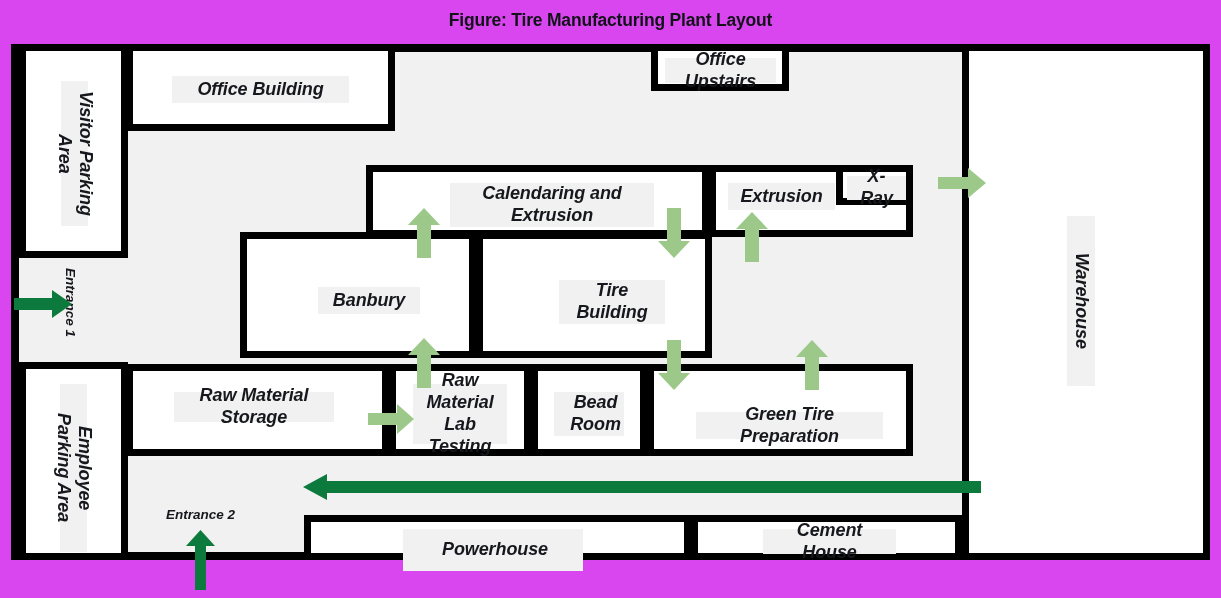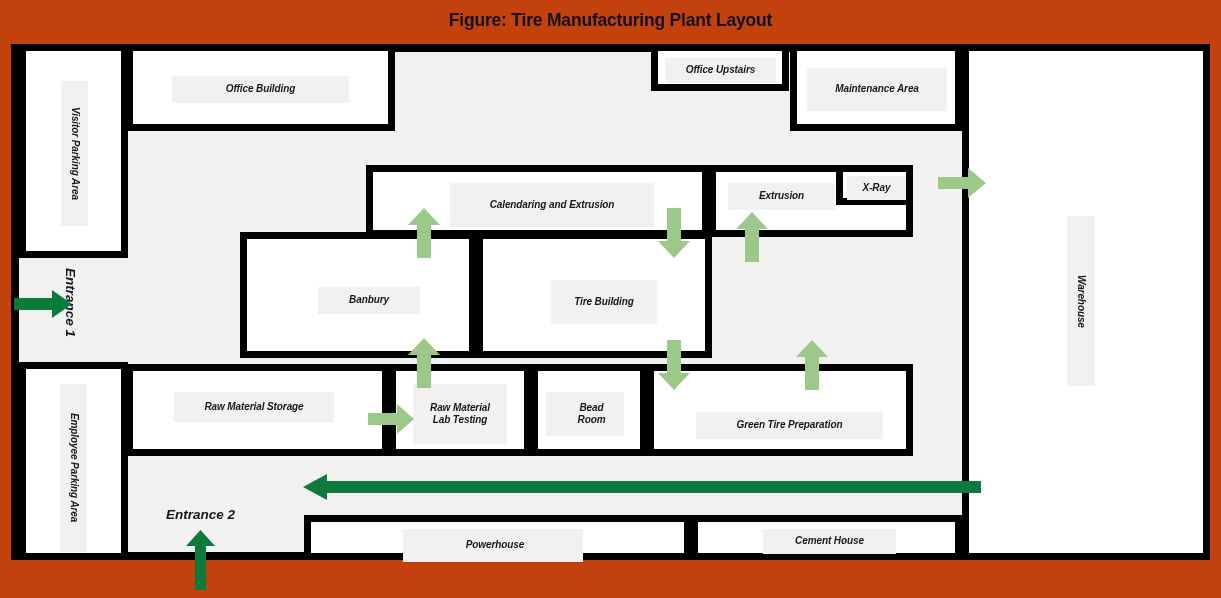--- a/index.html
+++ b/index.html
@@ -10,21 +10,21 @@
   body {
     width: 1221px;
     height: 598px;
     font-family: "Liberation Sans", sans-serif;
     overflow: hidden;
   }
   #stage {
     position: relative;
     width: 1221px;
     height: 598px;
-    background: #c2410c;
+    background: #d946ef;
   }
 
   
   .fig-title {
     position: absolute;
     left: 0;
     top: 10px;
     width: 1221px;
     text-align: center;
     font-size: 17.5px;
@@ -45,21 +45,21 @@
   }
 
   
   .chip {
     position: absolute;
     box-sizing: border-box;
     background: #f1f1f1;
     color: #16181d;
     font-weight: bold;
     font-style: italic;
-    font-size: 10px;
+    font-size: 18px;
     line-height: 1.22;
     display: flex;
     align-items: center;
     justify-content: center;
     text-align: center;
     padding: 7px 10px;
     letter-spacing: -0.1px;
   }
   .chip.vert {
     writing-mode: vertical-rl;
@@ -107,23 +107,20 @@
 
   <div class="room" style="left:126px; top:44px; width:269px; height:87px;">
     <div class="chip" style="left:39px; top:25px; width:177px; height:27px;">Office Building</div>
   </div>
 
 
   <div class="room" style="left:651px; top:44px; width:138px; height:47px;">
     <div class="chip" style="left:7px; top:7px; width:111px; height:25px;">Office Upstairs</div>
   </div>
 
-  <div class="room" style="left:790px; top:44px; width:172px; height:87px;">
-    <div class="chip" style="left:10px; top:17px; width:140px; height:43px;">Maintenance Area</div>
-  </div>
 
   <div class="room" style="left:962px; top:44px; width:248px; height:516px;">
     <div class="chip vert" style="left:98px; top:165px; width:28px; height:170px;">Warehouse</div>
   </div>
 
   <div class="room" style="left:366px; top:165px; width:343px; height:72px;">
     <div class="chip" style="left:77px; top:11px; width:204px; height:44px;">Calendaring and Extrusion</div>
   </div>
 
   <div class="room" style="left:709px; top:165px; width:204px; height:72px;">
@@ -132,42 +129,42 @@
 
   <div class="room" style="left:836px; top:165px; width:77px; height:40px;">
     <div class="chip" style="left:4px; top:4px; width:59px; height:24px;">X-Ray</div>
   </div>
 
   <div class="room" style="left:240px; top:232px; width:236px; height:126px;">
     <div class="chip" style="left:71px; top:48px; width:102px; height:27px;">Banbury</div>
   </div>
 
   <div class="room" style="left:476px; top:232px; width:236px; height:126px;">
-    <div class="chip" style="left:68px; top:41px; width:106px; height:44px;">Tire Building</div>
+    <div class="chip" style="left:76px; top:41px; width:106px; height:44px;">Tire Building</div>
   </div>
 
 
   <div class="room" style="left:126px; top:364px; width:263px; height:92px;">
     <div class="chip" style="left:41px; top:21px; width:160px; height:30px;">Raw Material Storage</div>
   </div>
 
   <div class="room" style="left:389px; top:364px; width:142px; height:92px;">
     <div class="chip" style="left:17px; top:13px; width:94px; height:60px;">Raw Material Lab Testing</div>
   </div>
 
   <div class="room" style="left:531px; top:364px; width:116px; height:92px;">
-    <div class="chip" style="left:8px; top:21px; width:78px; height:44px;padding-left:23px;">Bead Room</div>
+    <div class="chip" style="left:16px; top:21px; width:70px; height:44px;padding-left:23px;">Bead Room</div>
   </div>
 
   <div class="room" style="left:647px; top:364px; width:266px; height:92px;">
     <div class="chip" style="left:42px; top:41px; width:187px; height:27px;">Green Tire Preparation</div>
   </div>
 
   <div class="room" style="left:304px; top:515px; width:387px; height:45px;">
-    <div class="chip" style="left:92px; top:7px; width:180px; height:33px;padding-left:14px;">Powerhouse</div>
+    <div class="chip" style="left:92px; top:7px; width:180px; height:42px;padding-left:14px;">Powerhouse</div>
   </div>
 
   <div class="room" style="left:691px; top:515px; width:271px; height:45px;">
     <div class="chip" style="left:65px; top:7px; width:133px; height:25px;">Cement House</div>
   </div>
 
   <div class="entrance-label" style="left:166px; top:507px;">Entrance 2</div>
 
   <div class="arrow" style="left:408px; top:208px;">
     <svg width="32" height="50" viewBox="0 0 32 50">

